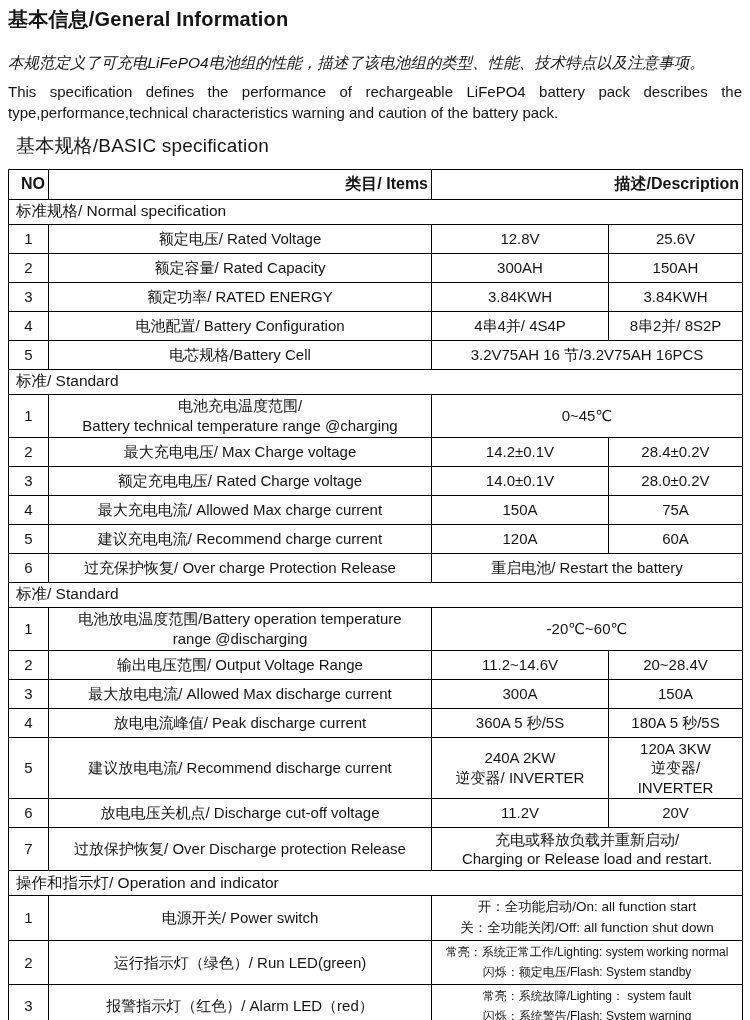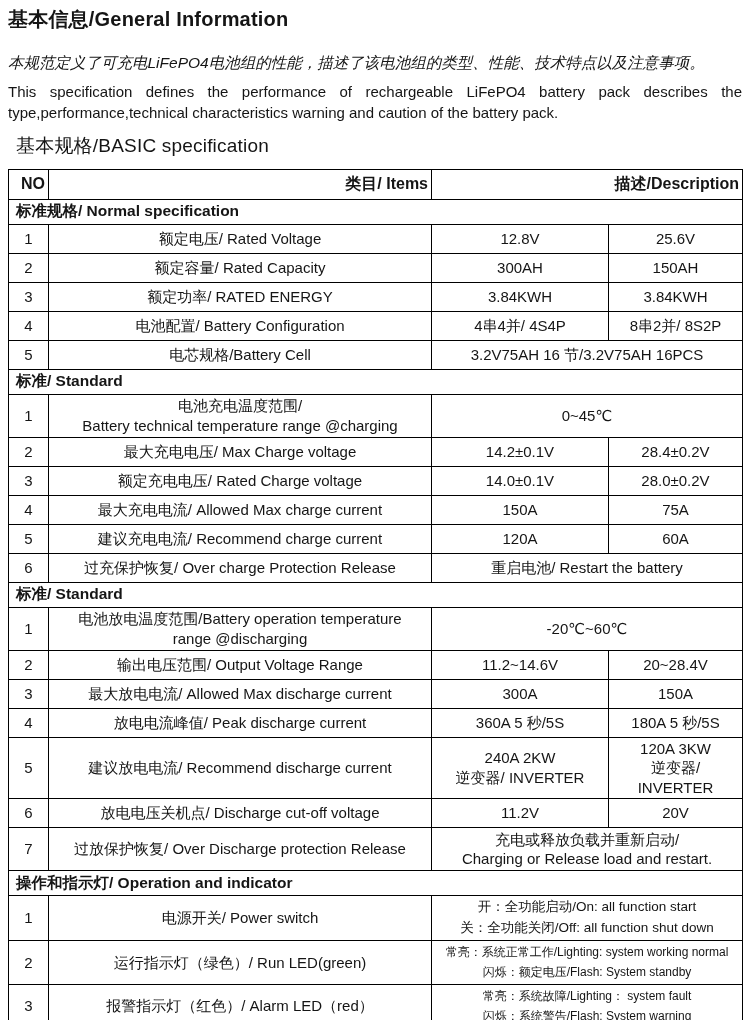--- a/index.html
+++ b/index.html
@@ -19,21 +19,21 @@
   table.spec td{
     border:1.5px solid #000;
     text-align:center;
     vertical-align:middle;
     font-size:15px;
     padding:1px 3px;
     line-height:1.3;
     overflow:hidden;
   }
   tr.header-row td{height:27px;font-weight:700;font-size:16px;text-align:right;}
-  tr.section-row td{height:22px;text-align:left;font-weight:700;font-size:15.5px;padding-left:7px;margin-top:32px;}
+  tr.section-row td{height:22px;text-align:left;font-weight:400;font-size:15.5px;padding-left:7px;margin-top:32px;}
   tr.h-reg td{height:26px;}
   tr.h-tall td{height:40px;}
   td.desc-medium div{font-size:13.5px;line-height:1.55;}
   td.desc-small div{font-size:12px;line-height:1.7;}
 </style>
 </head>
 <body>
 
 <div class="page">
   <div class="h1">基本信息/General Information</div>

